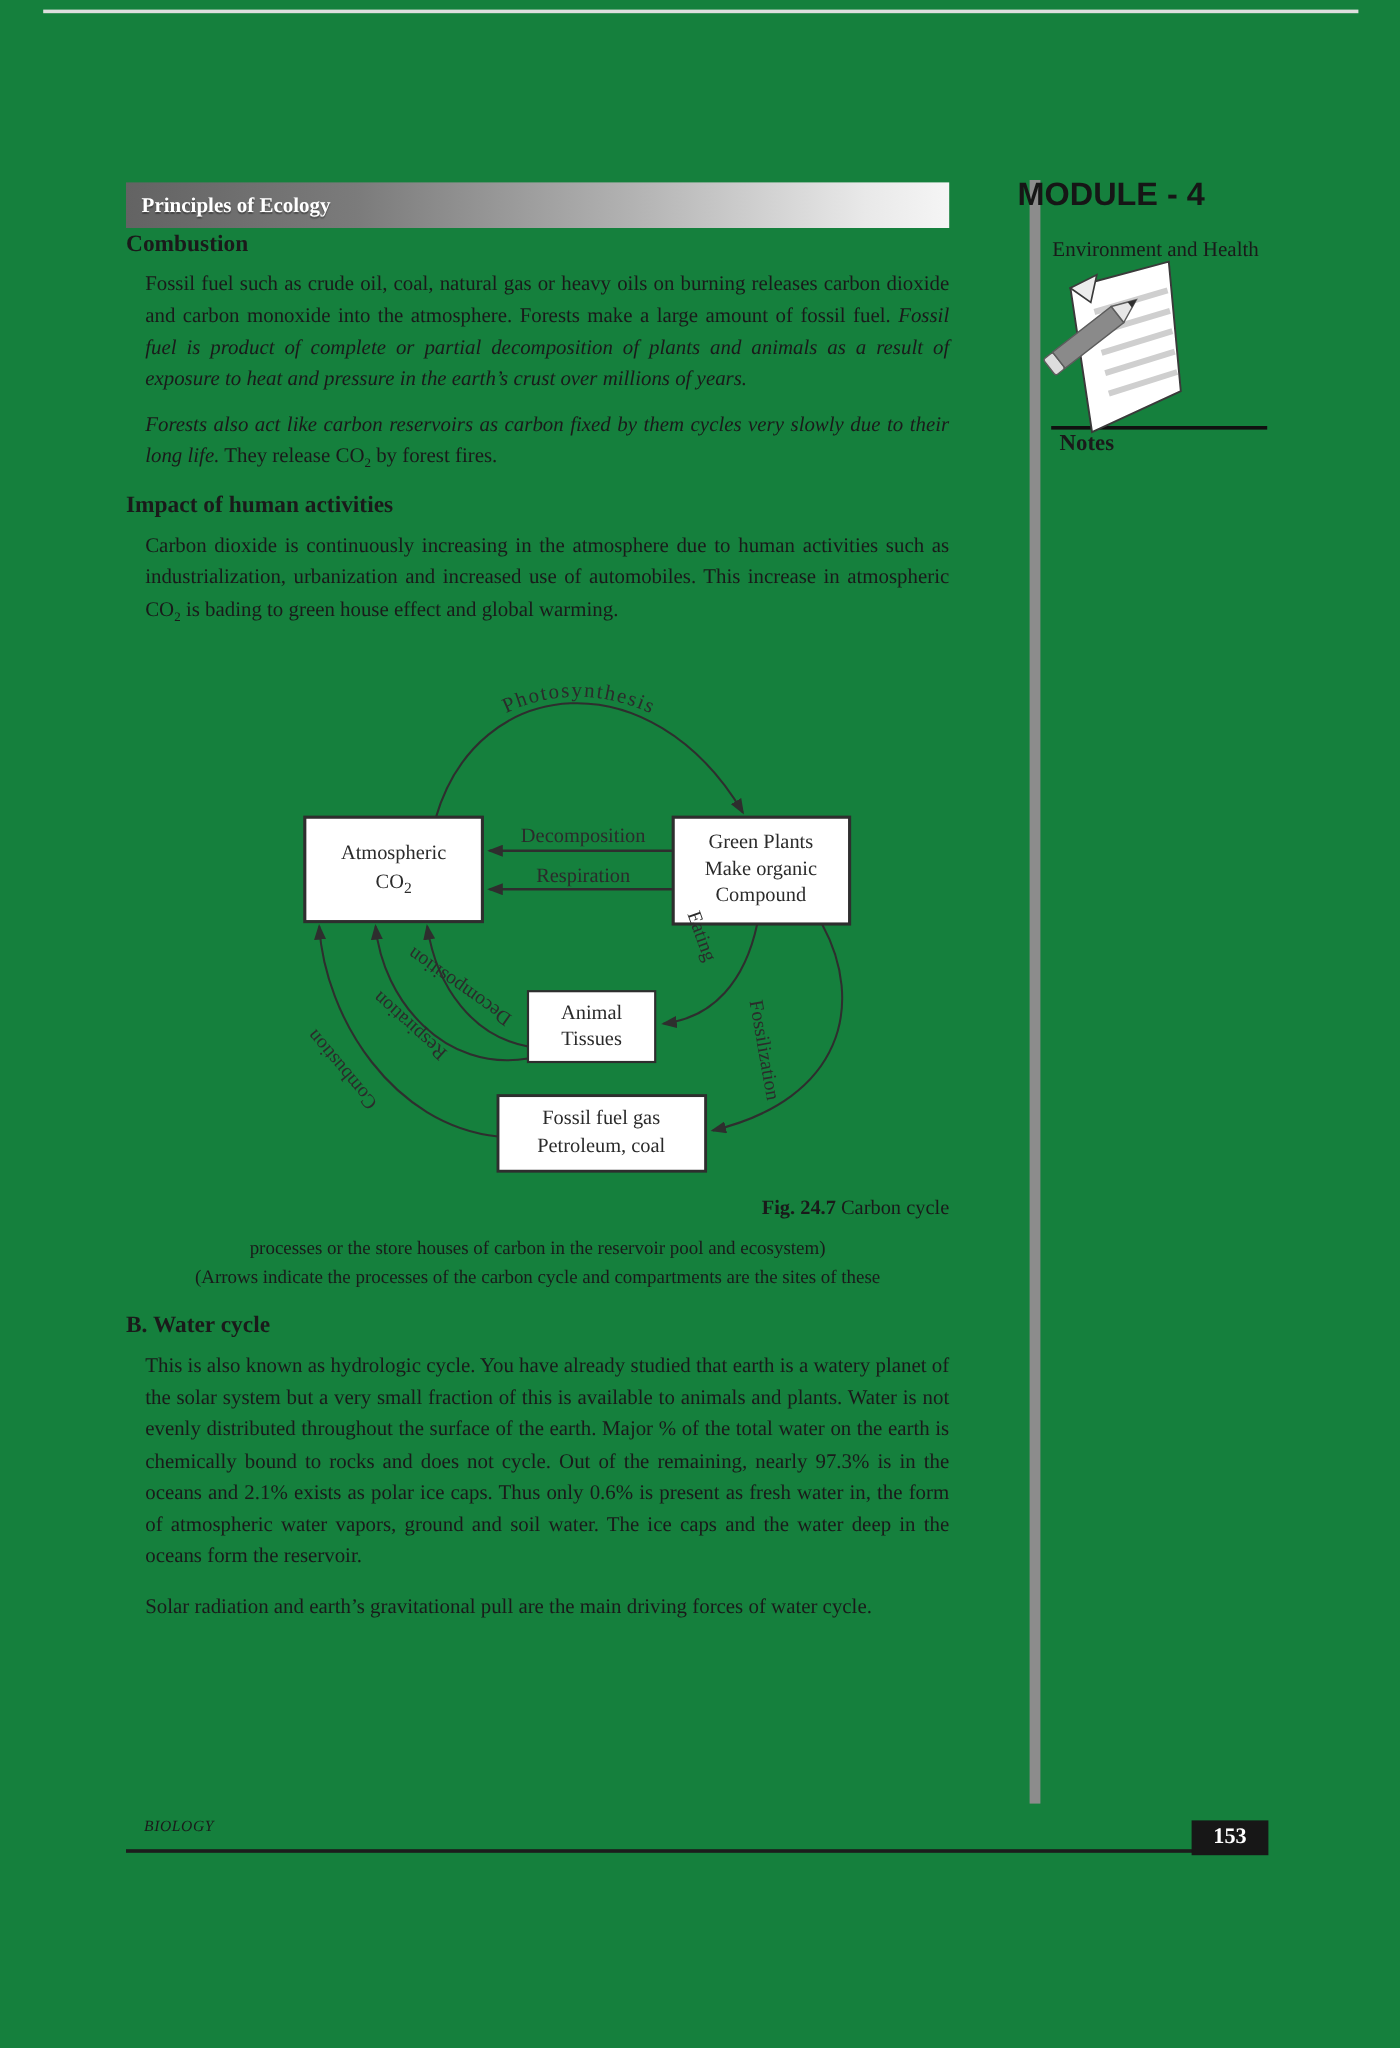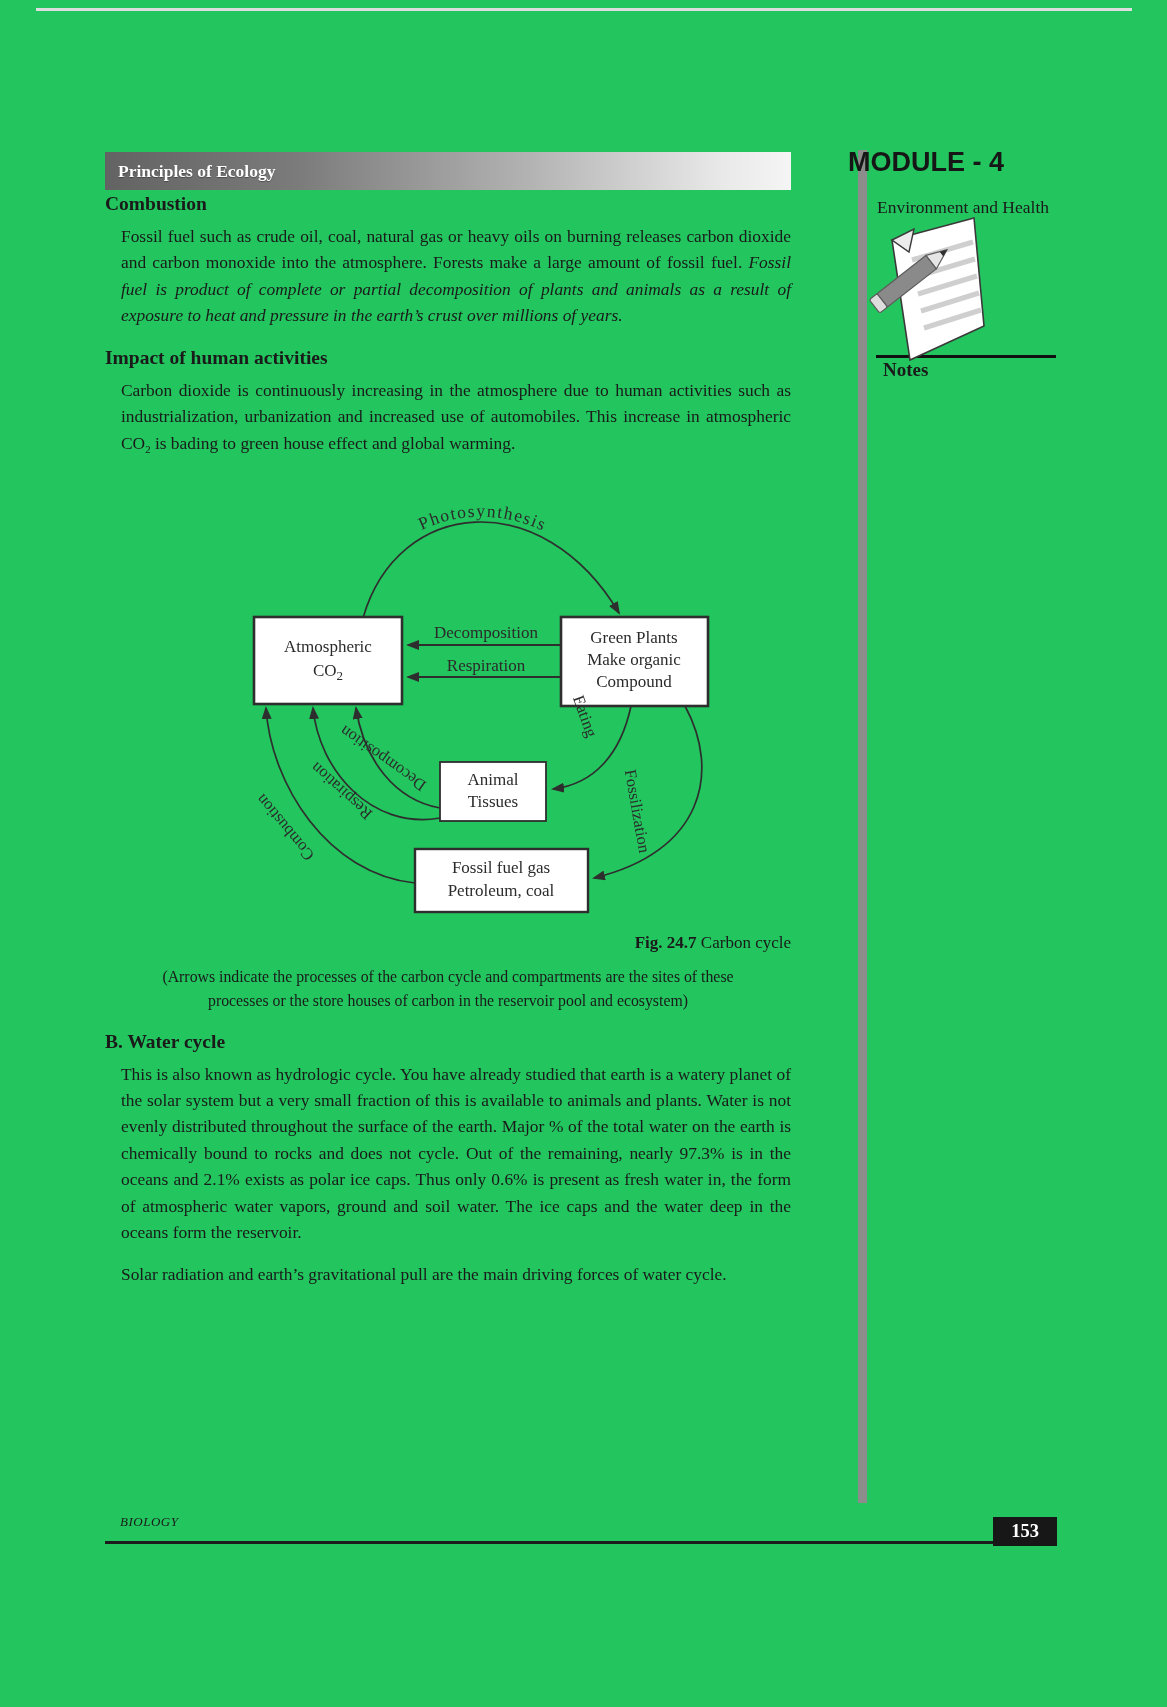--- a/index.html
+++ b/index.html
@@ -1,17 +1,17 @@
 <!DOCTYPE html>
 <html><head>
 <meta charset="utf-8">
 <style>
   html,body { margin:0; padding:0; background:#ffffff; }
   .page {
-    position:relative; width:1167px; height:1707px; background:#22c55e;
+    position:relative; width:1167px; height:1707px; background:#15803d;
     font-family:"Liberation Serif", serif; color:#1a1a1a; overflow:hidden;
   }
   .scan-top-line { position:absolute; left:36px; top:8px; width:1096px; height:3px; background:#dedede; }
 
   
   .banner {
     position:absolute; left:105px; top:152px; width:686px; height:38px;
     background:linear-gradient(to right,#636363 0%,#7b7b7b 28%,#b3b3b3 62%,#e9e9e9 90%,#f5f5f5 100%);
   }
   .banner-text {
@@ -91,20 +91,21 @@
   </svg>
   <div class="notes-line"></div>
   <div class="notes-label">Notes</div>
 
   <div class="main">
 
     <div class="heading first">Combustion</div>
 
     <p><span>Fossil fuel such as crude oil, coal, natural gas or heavy oils on burning releases carbon dioxide and carbon monoxide into the atmosphere. Forests make a large amount of fossil fuel. </span><span class="italic">Fossil fuel is product of complete or partial decomposition of plants and animals as a result of exposure to heat and pressure in the earth’s crust over millions of years.</span></p>
 
+    <p><span class="italic">Forests also act like carbon reservoirs as carbon fixed by them cycles very slowly due to their long life.</span><span> They release CO</span><sub>2</sub><span> by forest fires.</span></p>
 
     <div class="heading">Impact of human activities</div>
 
     <p><span>Carbon dioxide is continuously increasing in the atmosphere due to human activities such as industrialization, urbanization and increased use of automobiles. This increase in atmospheric CO</span><sub>2</sub><span> is bading to green house effect and global warming.</span></p>
 
     <div class="diagram-wrap">
       <svg width="512" height="452" viewBox="0 0 512 452">
         <defs>
           <marker id="arrow" viewBox="0 0 13 10" markerWidth="13" markerHeight="10" refX="11" refY="5" orient="auto" markerUnits="userSpaceOnUse">
             <path d="M0,0 L13,5 L0,10 Z" fill="#2e2e2e"></path>
@@ -144,22 +145,22 @@
         <text class="dlabel" x="270" y="318" font-size="17" text-anchor="middle">Animal</text>
         <text class="dlabel" x="270" y="340" font-size="17" text-anchor="middle">Tissues</text>
         <text class="dlabel" x="278" y="406" font-size="17" text-anchor="middle">Fossil fuel gas</text>
         <text class="dlabel" x="278" y="429" font-size="17" text-anchor="middle">Petroleum, coal</text>
       </svg>
     </div>
 
     <div class="caption"><span class="cap-b">Fig. 24.7</span><span> Carbon cycle</span></div>
 
     <div class="fignote">
+      <div>processes or the store houses of carbon in the reservoir pool and ecosystem)</div>
       <div>(Arrows indicate the processes of the carbon cycle and compartments are the sites of these</div>
-      <div>processes or the store houses of carbon in the reservoir pool and ecosystem)</div>
     </div>
 
     <div class="heading">B. Water cycle</div>
 
     <p>This is also known as hydrologic cycle. You have already studied that earth is a watery planet of the solar system but a very small fraction of this is available to animals and plants. Water is not evenly distributed throughout the surface of the earth. Major % of the total water on the earth is chemically bound to rocks and does not cycle. Out of the remaining, nearly 97.3% is in the oceans and 2.1% exists as polar ice caps. Thus only 0.6% is present as fresh water in, the form of atmospheric water vapors, ground and soil water. The ice caps and the water deep in the oceans form the reservoir.</p>
 
     <p class="spaced">Solar radiation and earth’s gravitational pull are the main driving forces of water cycle.</p>
 
   </div>
 

